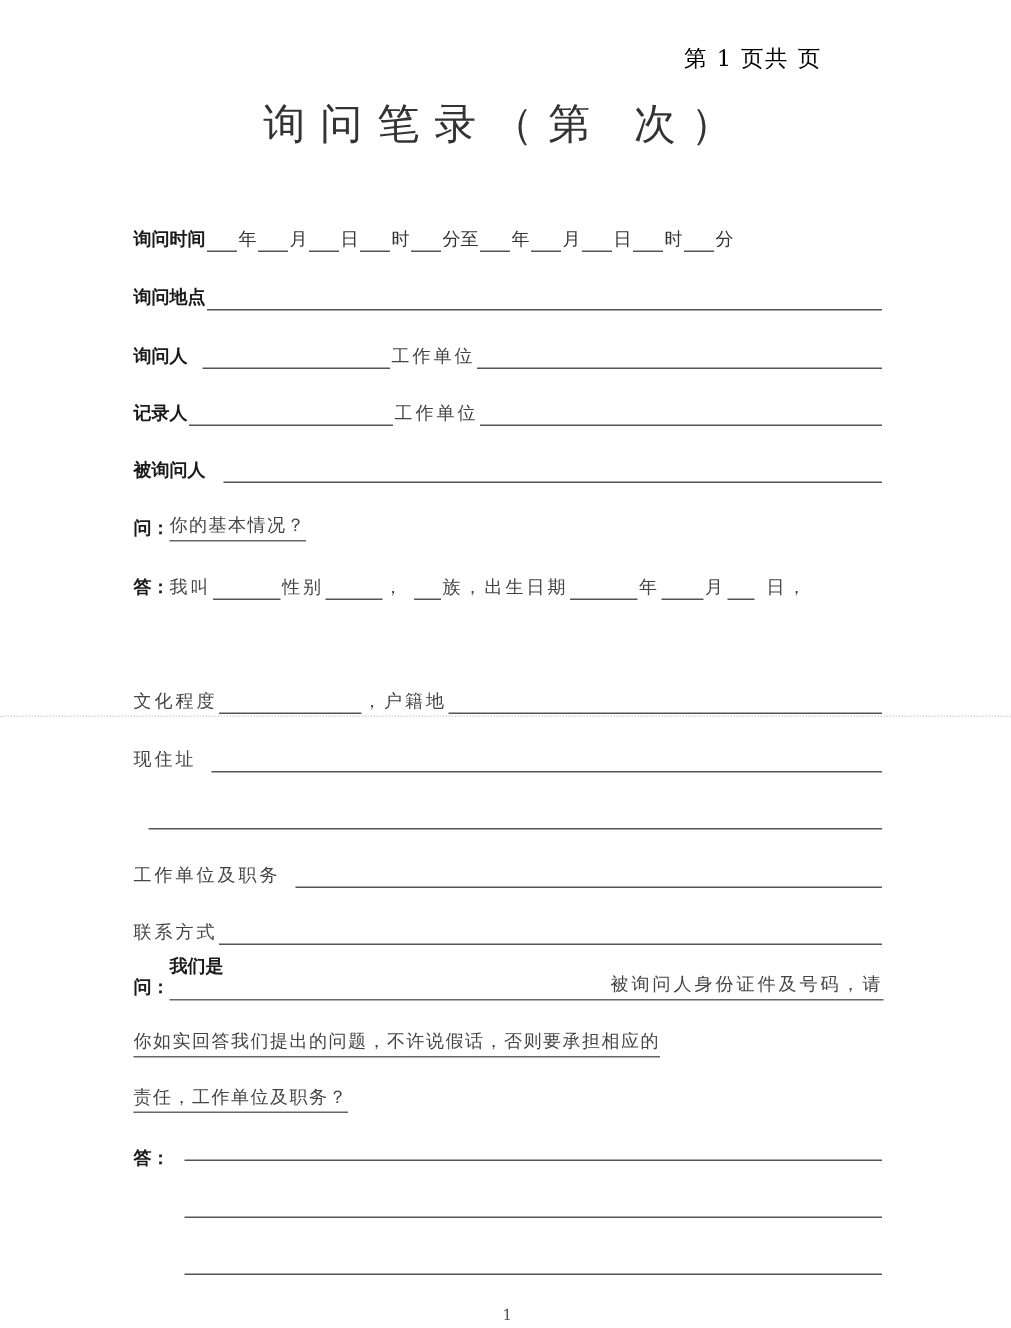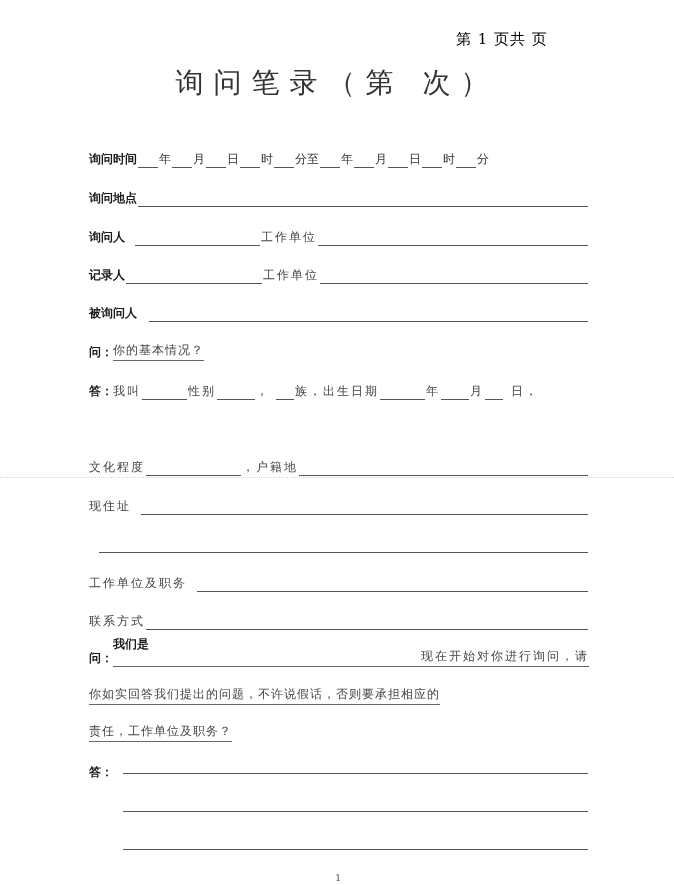--- a/index.html
+++ b/index.html
@@ -138,21 +138,21 @@
 
 <div class="row" style="top:604px;">
   <span class="light">联系方式</span>
   <span class="blank fill"></span>
 </div>
 
 <div class="row" style="top:641px;">
   <span class="bold">问：</span>
   <span style="flex:1;display:flex;justify-content:space-between;border-bottom:1.5px solid #666;padding-bottom:1px">
     <span class="bold">我们是</span>
-    <span class="light">现在开始对你进行询问，请</span>
+    <span class="light">被询问人身份证件及号码，请</span>
   </span>
 </div>
 <div class="row" style="top:679px;">
   <span class="uline">你如实回答我们提出的问题，不许说假话，否则要承担相应的</span>
 </div>
 <div class="row" style="top:716px;">
   <span class="uline">责任，工作单位及职务？</span>
 </div>
 
 <div class="row" style="top:755px;">

